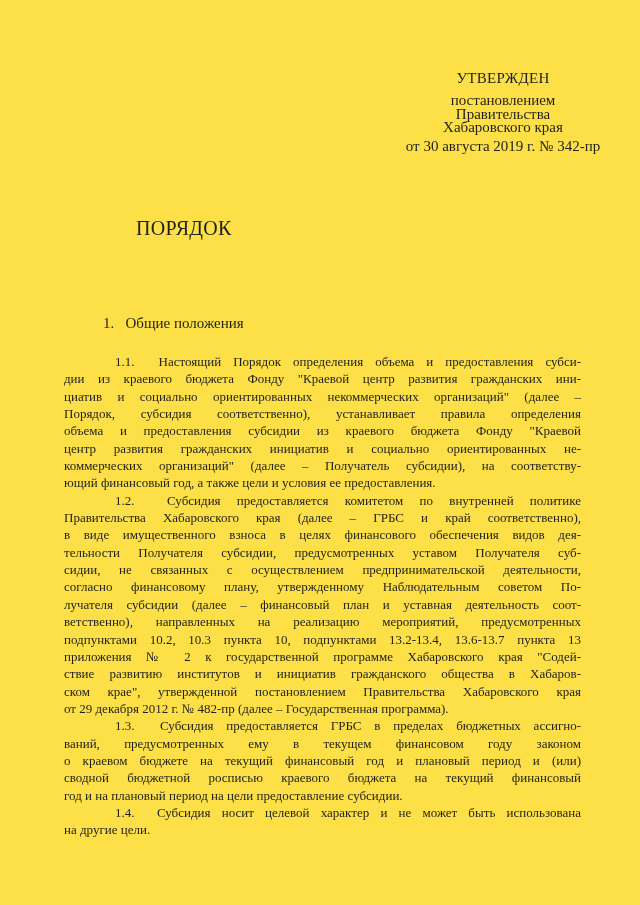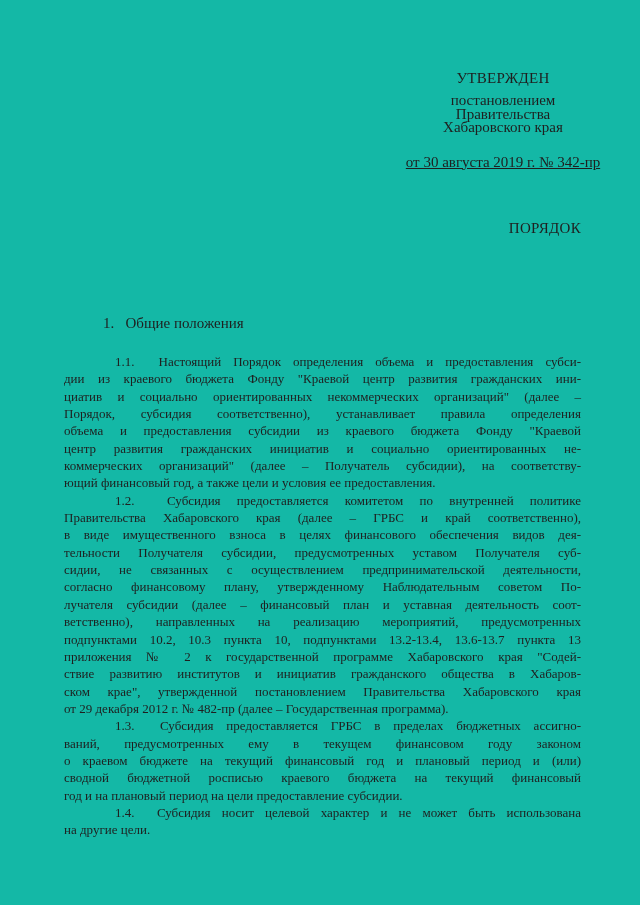--- a/index.html
+++ b/index.html
@@ -2,35 +2,35 @@
 <html><head>
 <meta charset="utf-8">
 <style>
   html, body { margin: 0; padding: 0; background: #ffffff; }
   body {
     width: 640px; height: 905px;
     font-family: "Liberation Serif", "DejaVu Serif", serif;
     color: #1f1f1f;
     -webkit-font-smoothing: antialiased;
   }
-  .page { position: relative; width: 640px; height: 905px; background: #14b8a6; overflow: hidden; }
+  .page { position: relative; width: 640px; height: 905px; background: #fde047; overflow: hidden; }
 
   
   .approval-block {
     position: absolute; top: 71px; left: 404px; width: 198px;
     text-align: center; font-size: 15px; line-height: 15px; white-space: nowrap;
   }
   .approval-approved { margin-bottom: 8px; letter-spacing: 0.3px; }
   .approval-by .sub-line { line-height: 13.5px; }
-  .approval-date { margin-top: 20px; text-decoration: underline; }
+  .approval-date { margin-top: 4px; }
 
   
   .title-block {
     position: absolute; top: 221px; left: 64px; width: 445px; padding-left: 72px;
-    text-align: right; font-size: 15px;
+    text-align: left; font-size: 20px;
   }
   .title-word { line-height: 15px; margin-bottom: 6px; letter-spacing: 0.3px; }
   .subtitle .sub-line { line-height: 13.5px; }
 
   
   .section-heading {
     position: absolute; top: 316px; left: 103px;
     font-size: 15px; line-height: 15px; white-space: pre;
   }
 

